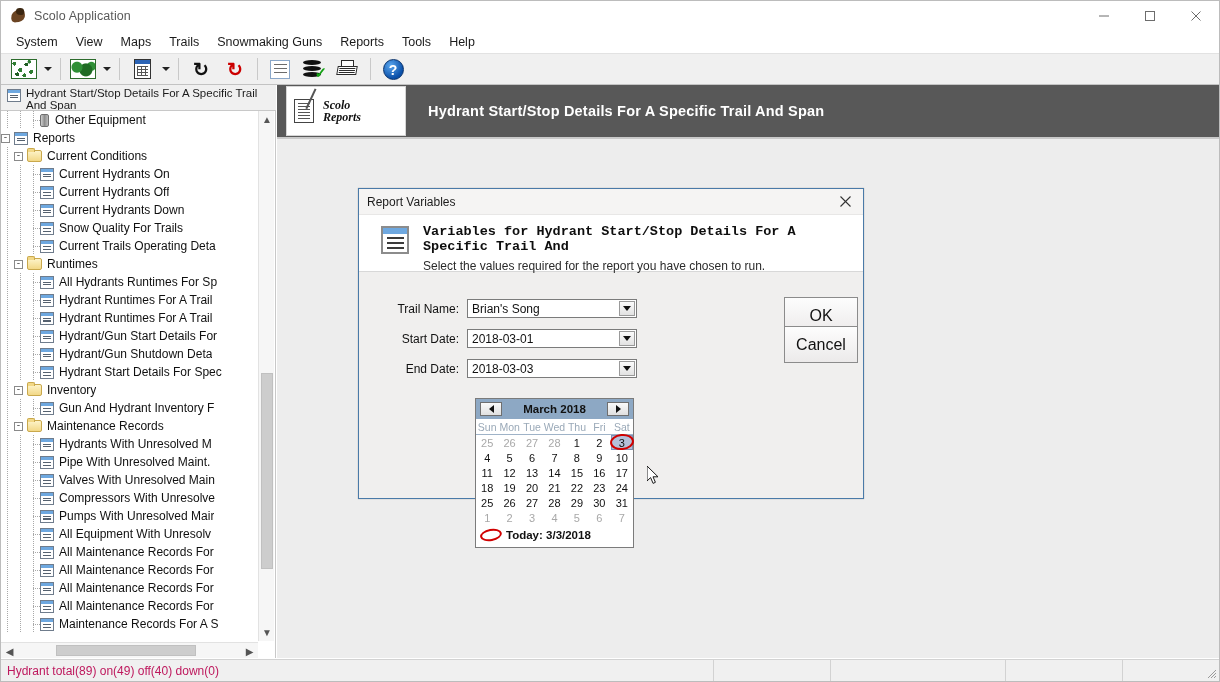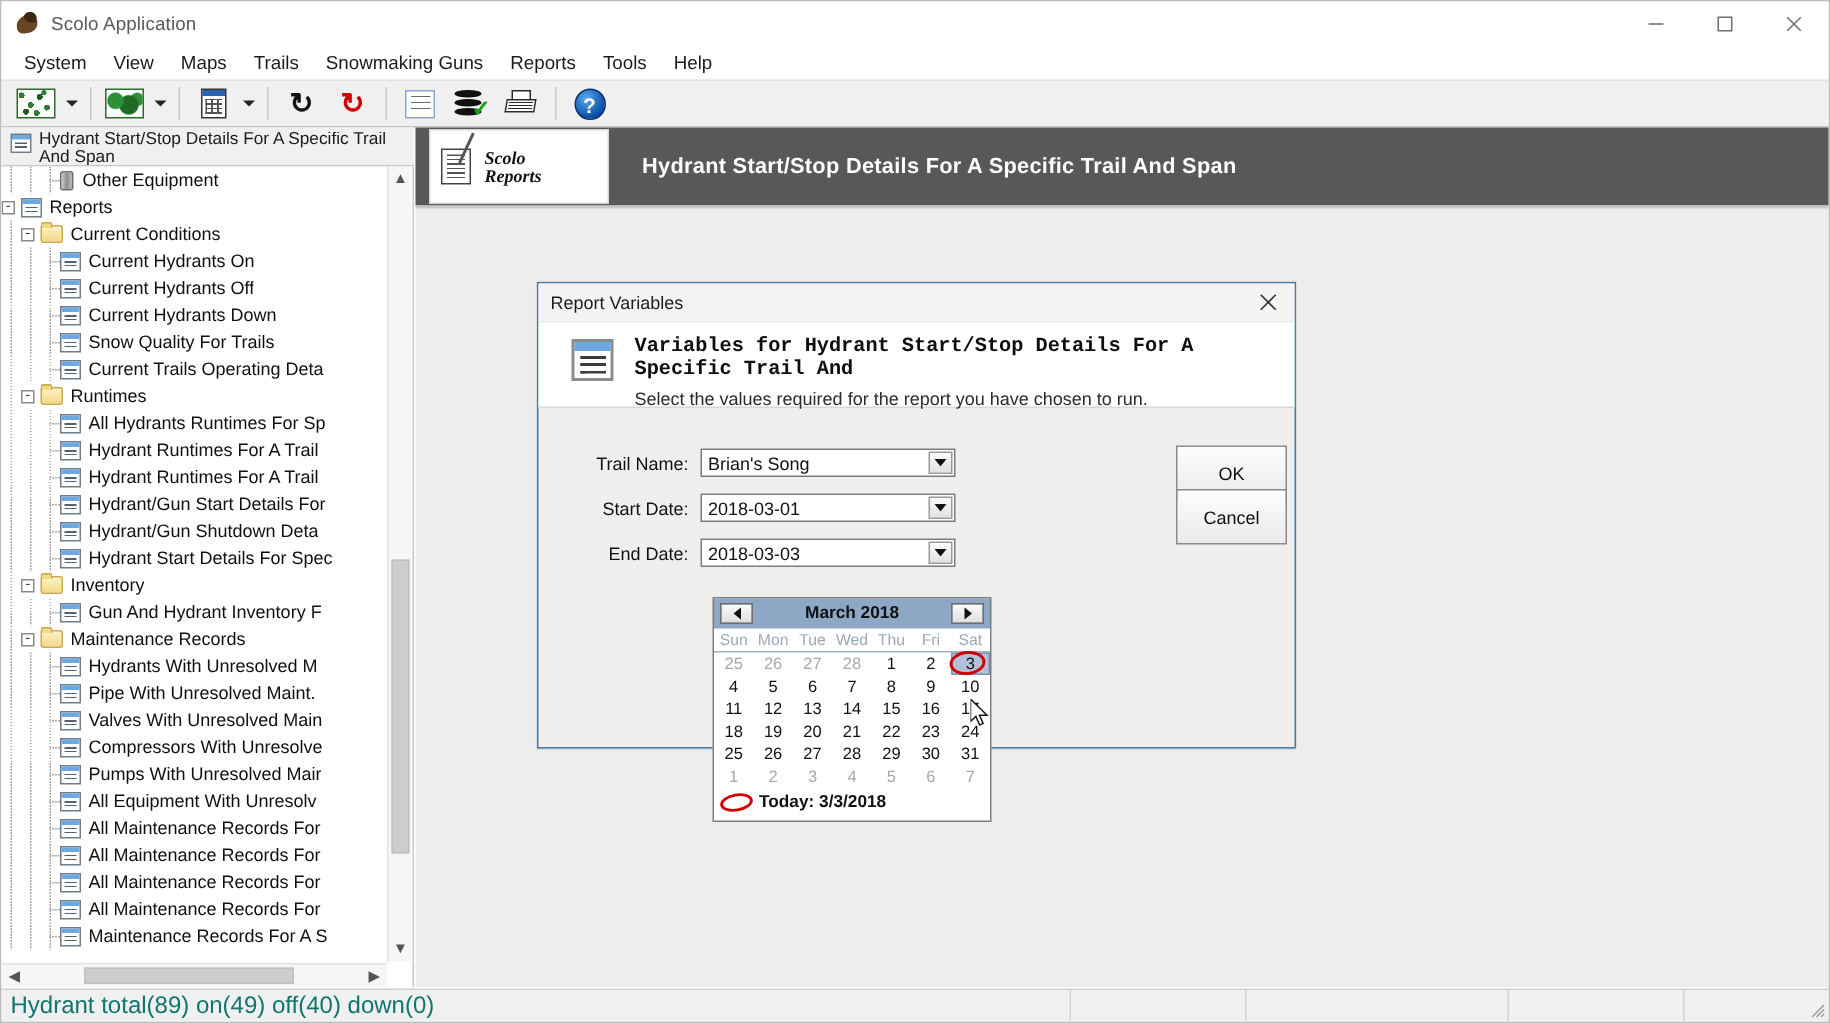--- a/index.html
+++ b/index.html
@@ -358,27 +358,27 @@
     background: linear-gradient(#fbfbfb,#e2e2e2); border:1px solid #9a9a9a;
     display:flex; align-items:center; justify-content:center;
   }
   .combo .btn::after {
     content:""; border-left:4px solid transparent; border-right:4px solid transparent;
     border-top:5px solid #111;
   }
   .dlg-btn {
     position:absolute; width: 74px; height: 37px;
     background: linear-gradient(#fdfdfd,#eceaea);
-    border:1px solid #8b8b8b; font-size:12px; color:#111;
+    border:1px solid #8b8b8b; font-size:16px; color:#111;
     display:flex; align-items:center; justify-content:center;
   }
 
   
   .calendar {
-    position:absolute; left:474px; top:397px; width:186px; height:150px;
+    position:absolute; left:474px; top:397px; width:159px; height:150px;
     background:#ffffff; border:1px solid #7b7b7b; z-index: 40;
     font-size: 11px;
   }
   .cal-head {
     height: 20px; background:#8da8c4; display:flex; align-items:center;
     justify-content:space-between; padding: 0 4px;
   }
   .cal-nav {
     width: 22px; height: 14px; background: linear-gradient(#fafafa,#e0e0e0);
     border:1px solid #6f6f6f; display:flex; align-items:center; justify-content:center;
@@ -422,21 +422,21 @@
   .cursor { position:absolute; left:646px; top:465px; z-index: 60; }
 
   
   .statusbar {
     position:absolute; bottom:0; left:0; right:0; height:22px;
     background:#f0f0f0; border-top:1px solid #d2d2d2;
     display:flex; align-items:stretch;
   }
   .sb-cell {
     border-right:1px solid #d2d2d2; display:flex; align-items:center;
-    padding-left:6px; font-size:16px; color:#0f766e;text-align:center;
+    padding-left:6px; font-size:12px; color:#be185d;text-align:center;
   }
   .sb-grip {
     width: 16px; display:flex; align-items:flex-end; justify-content:flex-end;
     padding: 0 2px 2px 0;
   }
 </style>
 </head>
 <body>
 
 <div id="app">

